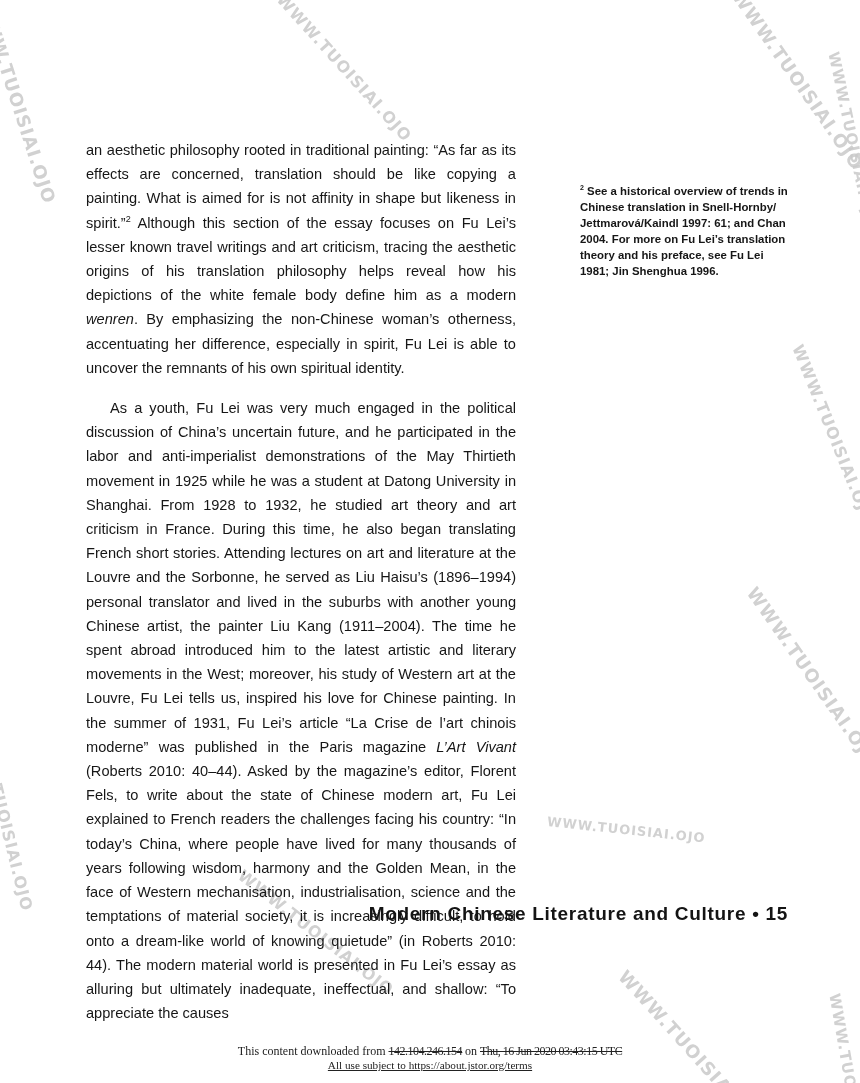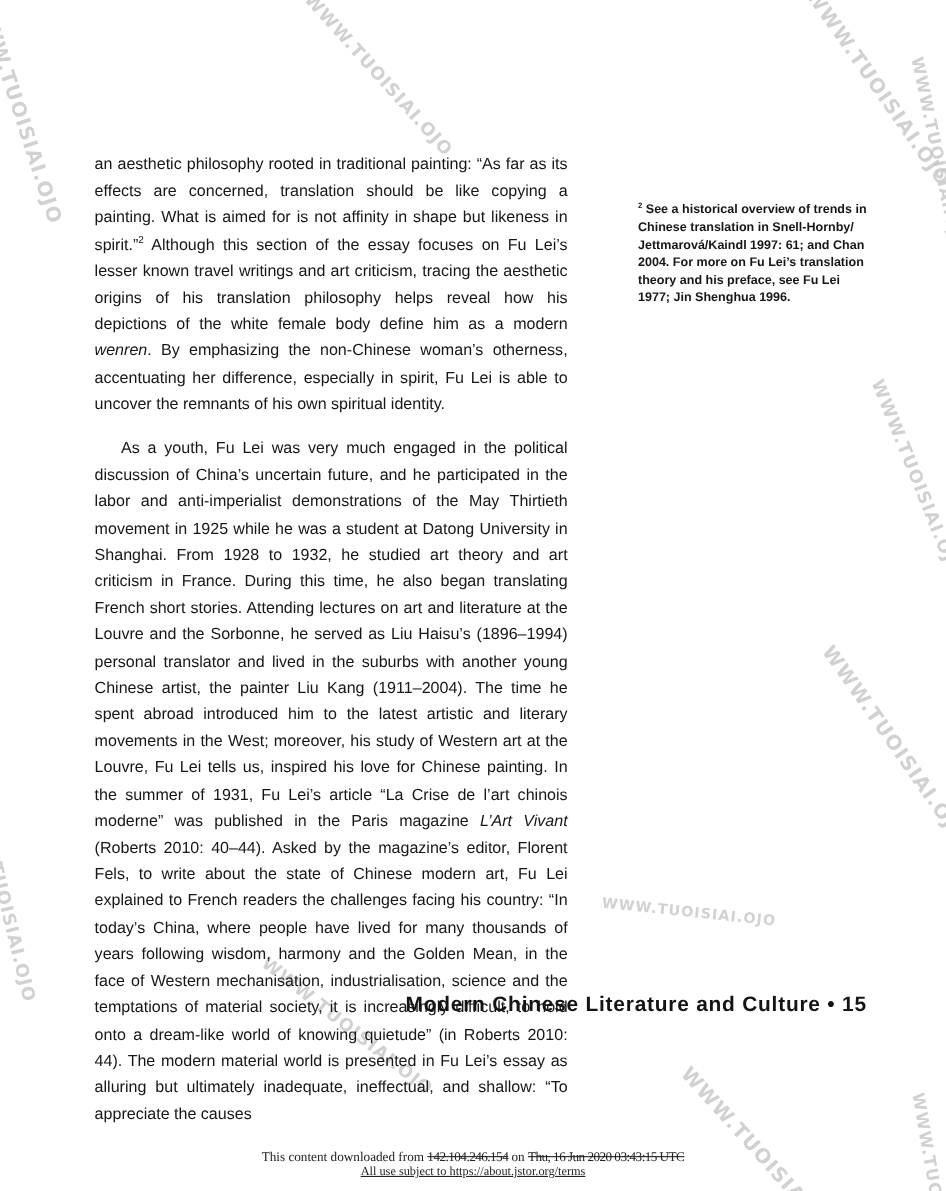--- a/index.html
+++ b/index.html
@@ -92,21 +92,21 @@
       <div class="wm" style="left: 246px; top: 866px; font-size: 16px; transform: rotate(38deg);">WWW.TUOISIAI.OJO</div>
       <div class="wm" style="left: 630px; top: 966px; font-size: 18px; transform: rotate(48deg);">WWW.TUOISIAI.OJO</div>
       <div class="wm" style="left: 843px; top: 992px; font-size: 15px; transform: rotate(80deg);">WWW.TUOISIAI.OJO</div>
     </div>
 
   <div class="main-text">
     <p><span>an aesthetic philosophy rooted in traditional painting: “As far as its effects are concerned, translation should be like copying a painting. What is aimed for is not affinity in shape but likeness in spirit.”</span><span class="sup">2</span><span> Although this section of the essay focuses on Fu Lei’s lesser known travel writings and art criticism, tracing the aesthetic origins of his translation philosophy helps reveal how his depictions of the white female body define him as a modern </span><span class="it">wenren</span><span>. By emphasizing the non-Chinese woman’s otherness, accentuating her difference, especially in spirit, Fu Lei is able to uncover the remnants of his own spiritual identity.</span></p>
     <p class="indent"><span>As a youth, Fu Lei was very much engaged in the political discussion of China’s uncertain future, and he participated in the labor and anti-imperialist demonstrations of the May Thirtieth movement in 1925 while he was a student at Datong University in Shanghai. From 1928 to 1932, he studied art theory and art criticism in France. During this time, he also began translating French short stories. Attending lectures on art and literature at the Louvre and the Sorbonne, he served as Liu Haisu’s (1896–1994) personal translator and lived in the suburbs with another young Chinese artist, the painter Liu Kang (1911–2004). The time he spent abroad introduced him to the latest artistic and literary movements in the West; moreover, his study of Western art at the Louvre, Fu Lei tells us, inspired his love for Chinese painting. In the summer of 1931, Fu Lei’s article “La Crise de l’art chinois moderne” was published in the Paris magazine </span><span class="it">L’Art Vivant</span><span> (Roberts 2010: 40–44). Asked by the magazine’s editor, Florent Fels, to write about the state of Chinese modern art, Fu Lei explained to French readers the challenges facing his country: “In today’s China, where people have lived for many thousands of years following wisdom, harmony and the Golden Mean, in the face of Western mechanisation, industrialisation, science and the temptations of material society, it is increasingly difficult, to hold onto a dream-like world of knowing quietude” (in Roberts 2010: 44). The modern material world is presented in Fu Lei’s essay as alluring but ultimately inadequate, ineffectual, and shallow: “To appreciate the causes</span></p>
   </div>
 
-  <div class="footnote"><span class="sup">2</span><span> See a historical overview of trends in Chinese translation in Snell-Hornby/ Jettmarová/Kaindl 1997: 61; and Chan 2004. For more on Fu Lei’s translation theory and his preface, see Fu Lei 1977; Jin Shenghua 1996.</span></div>
+  <div class="footnote"><span class="sup">2</span><span> See a historical overview of trends in Chinese translation in Snell-Hornby/ Jettmarová/Kaindl 1997: 61; and Chan 2004. For more on Fu Lei’s translation theory and his preface, see Fu Lei 1981; Jin Shenghua 1996.</span></div>
 
   <div class="journal-footer">Modern Chinese Literature and Culture • 15</div>
 
   <div class="download-notice"><span>This content downloaded from </span><span class="strike">142.104.246.154</span><span> on </span><span class="strike">Thu, 16 Jun 2020 03:43:15 UTC</span></div>
 
   <div class="terms-notice">All use subject to https://about.jstor.org/terms</div>
 
 </div>
 
 </body></html>

